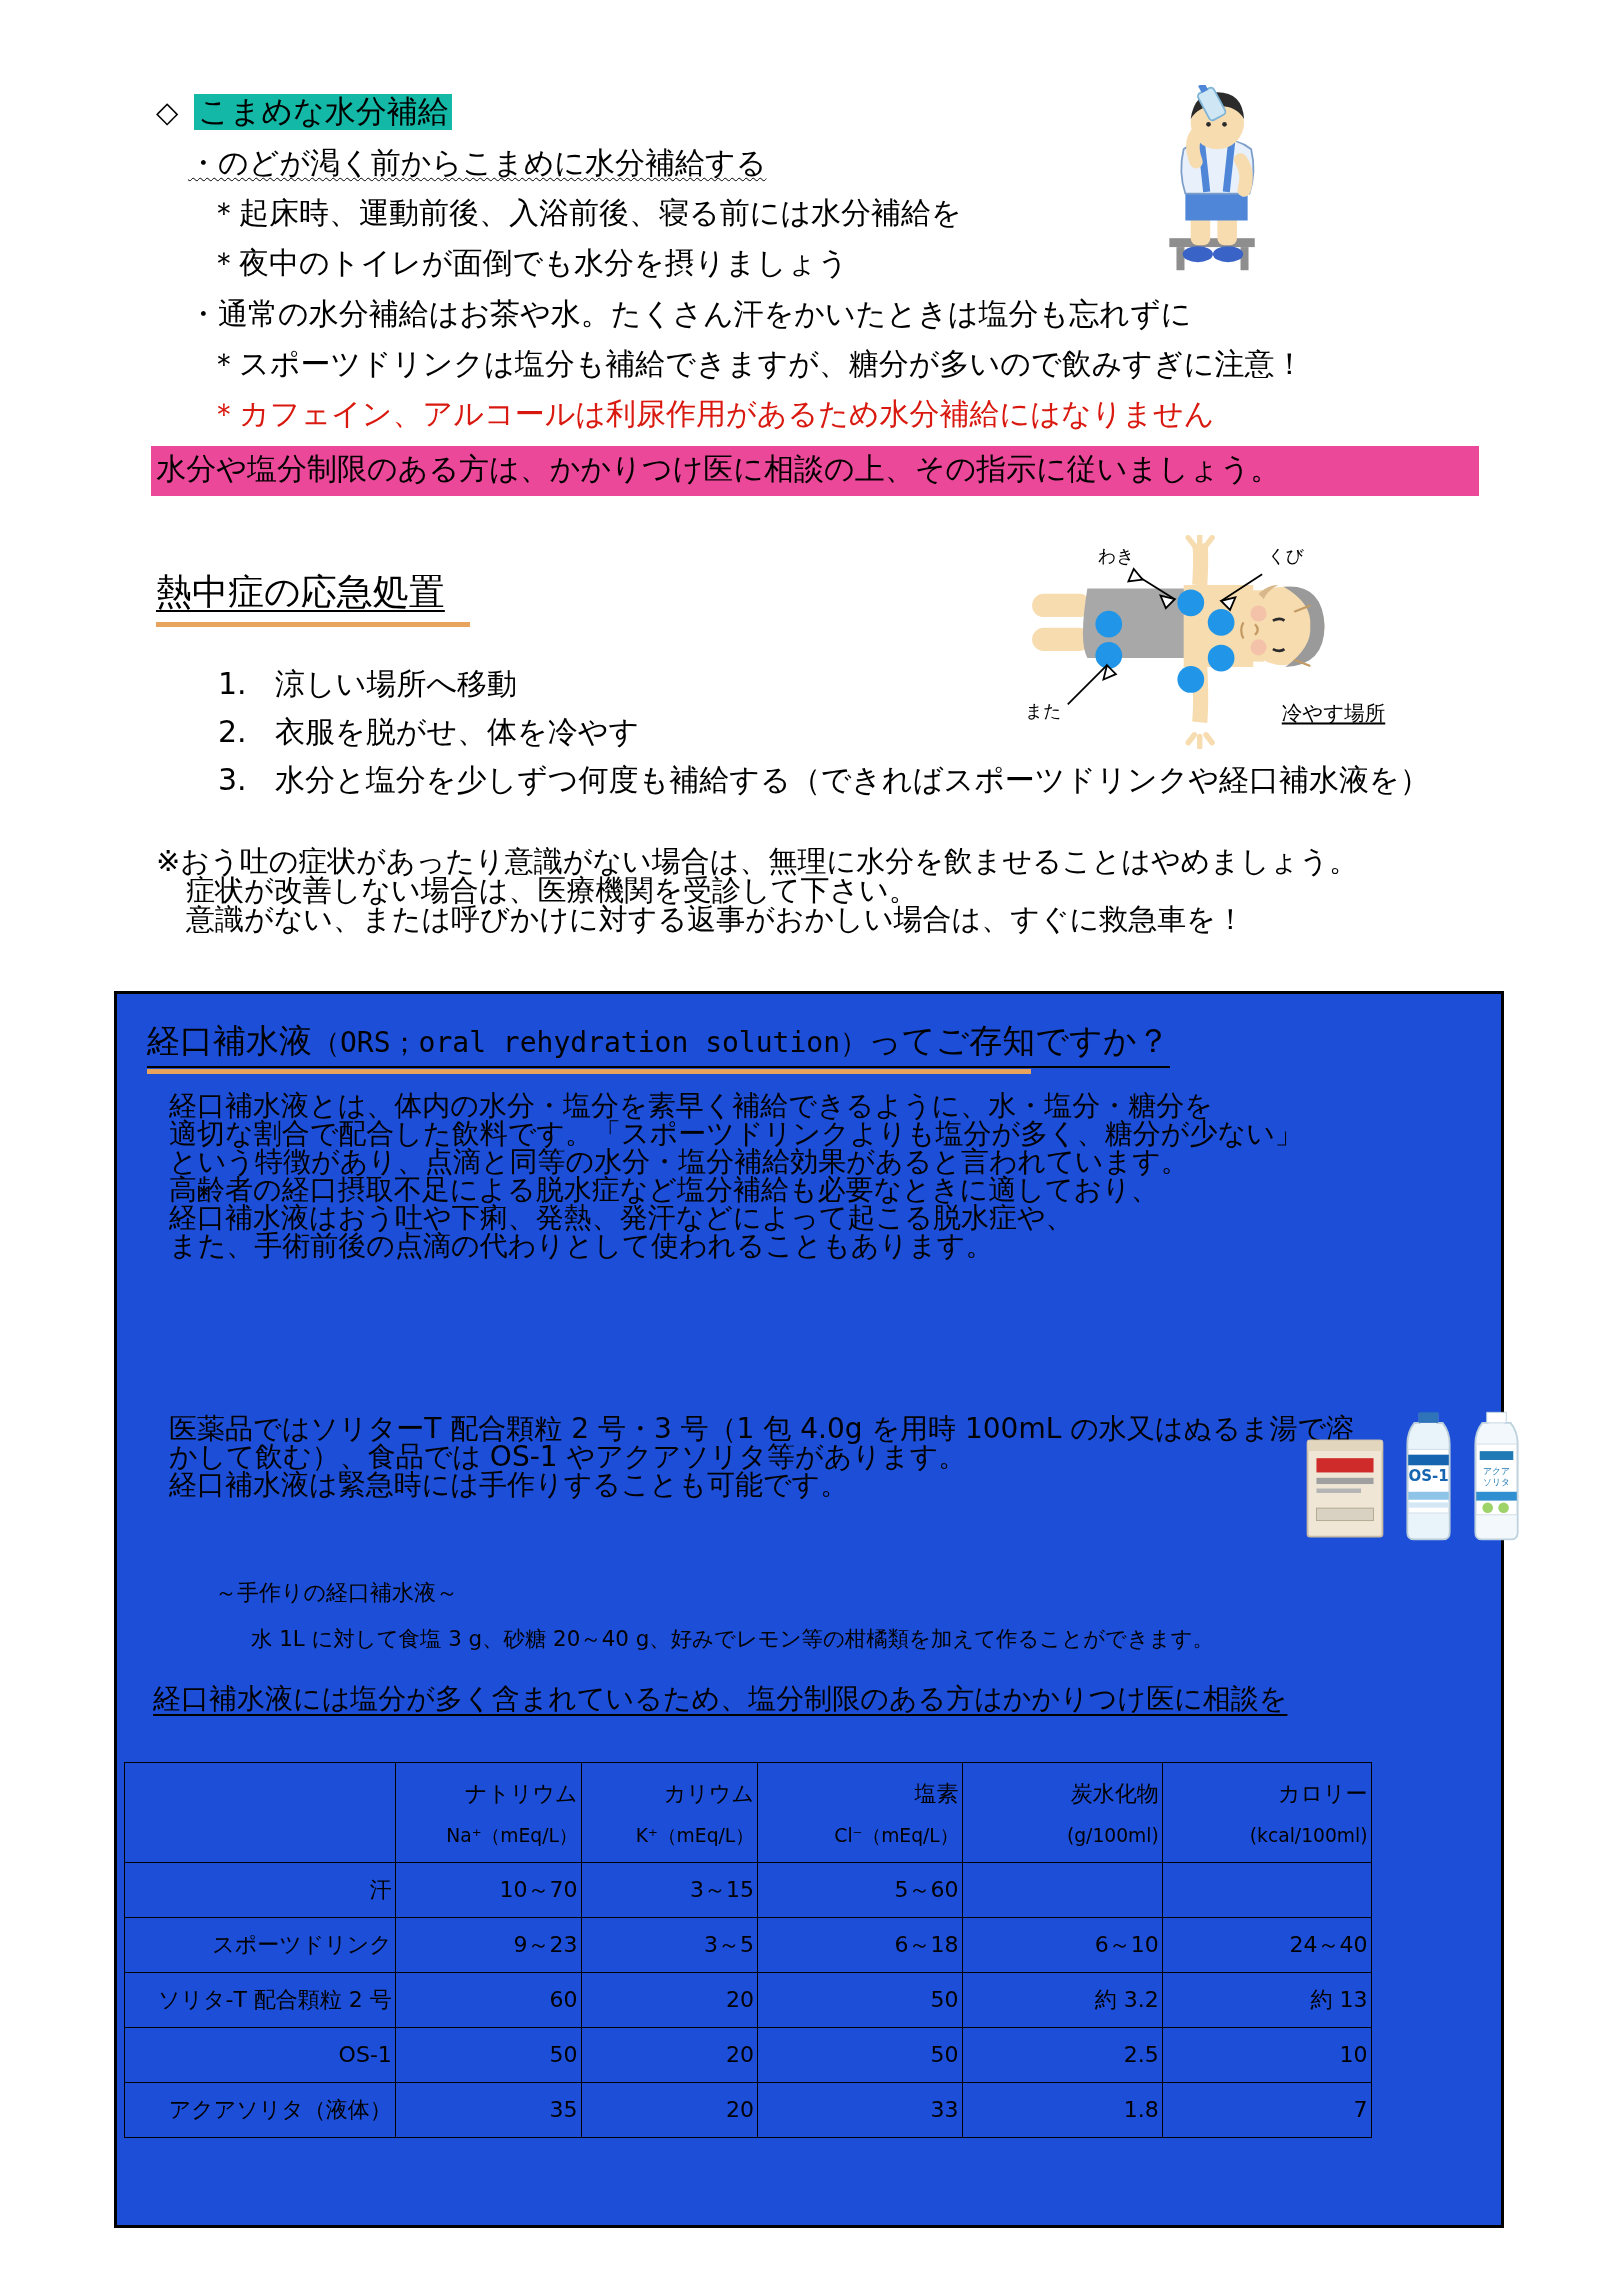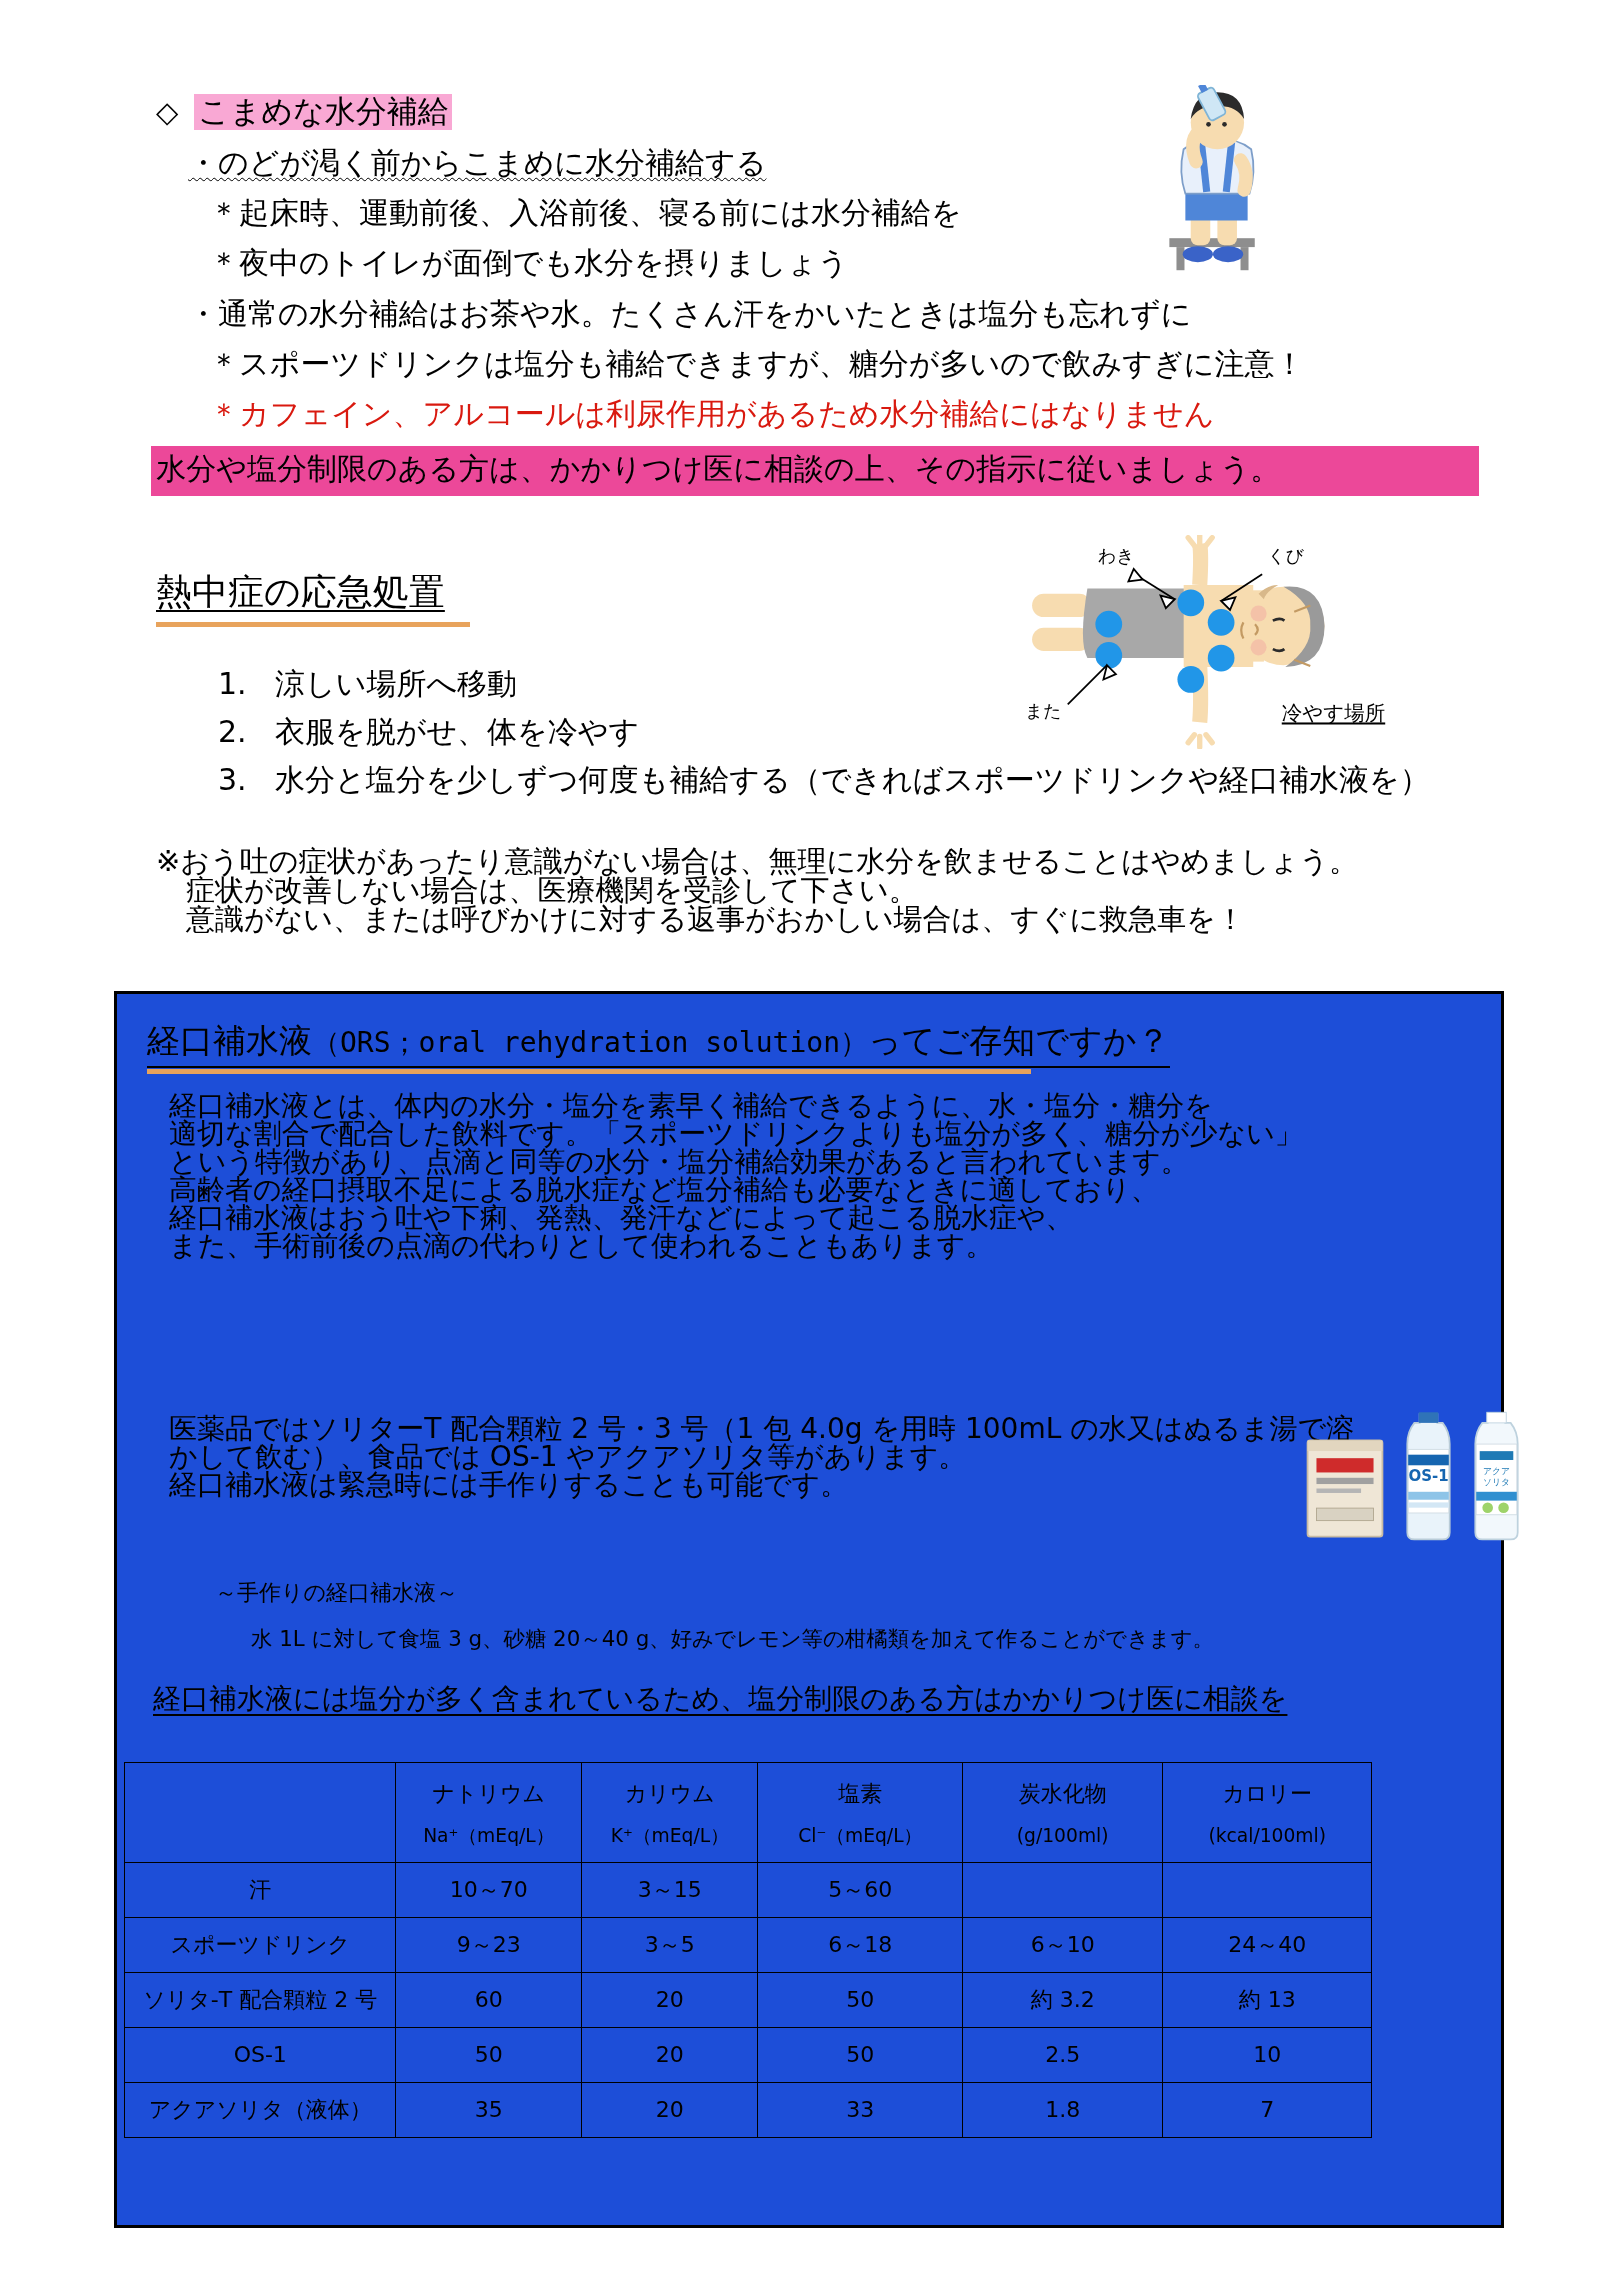--- a/index.html
+++ b/index.html
@@ -21,21 +21,21 @@
 
   
   .sec1 { position: absolute; left: 156px; top: 94px; width: 1337px; }
 
   .diamond-head {
     display: flex; align-items: center; gap: 16px;
     font-size: 31px; line-height: 1.15;
   }
   .diamond-glyph { font-size: 29px; }
   .hl-blue {
-    background: #f9a8d4;
+    background: #14b8a6;
     padding: 1.8px 3.6px 3.6px 3.6px;
   }
 
   .bullet-line { font-size: 30px; margin-top: 14.3px; padding-left: 32px; line-height: 1.2; }
   .star-line   { font-size: 30px; margin-top: 14.3px; padding-left: 53px; line-height: 1.2; }
   .red { color: #d9190f; }
 
   .wavy-u {
     text-decoration: underline;
     text-decoration-style: wavy;
@@ -118,21 +118,21 @@
 
   
   .ntable {
     position: absolute; left: 7.1px; top: 768px;
     width: 1248px;
     border-collapse: collapse;
     font-family: "DejaVu Sans", "Liberation Sans", sans-serif;
   }
   .ntable td, .ntable th {
     border: 1.8px solid #000;
-    text-align: center;
+    text-align: right;
     font-weight: normal;
     font-size: 22px;
     padding: 9px 3.6px;
     line-height: 1.35;
   }
   .ntable .hdr-unit { font-size: 18.7px; display: block; margin-top: 19px; }
   .ntable .rowlabel { font-size: 22px; }
   .ntable col.c0 { width: 260px; }
   .ntable col.c1 { width: 178px; }
   .ntable col.c2 { width: 169px; }

